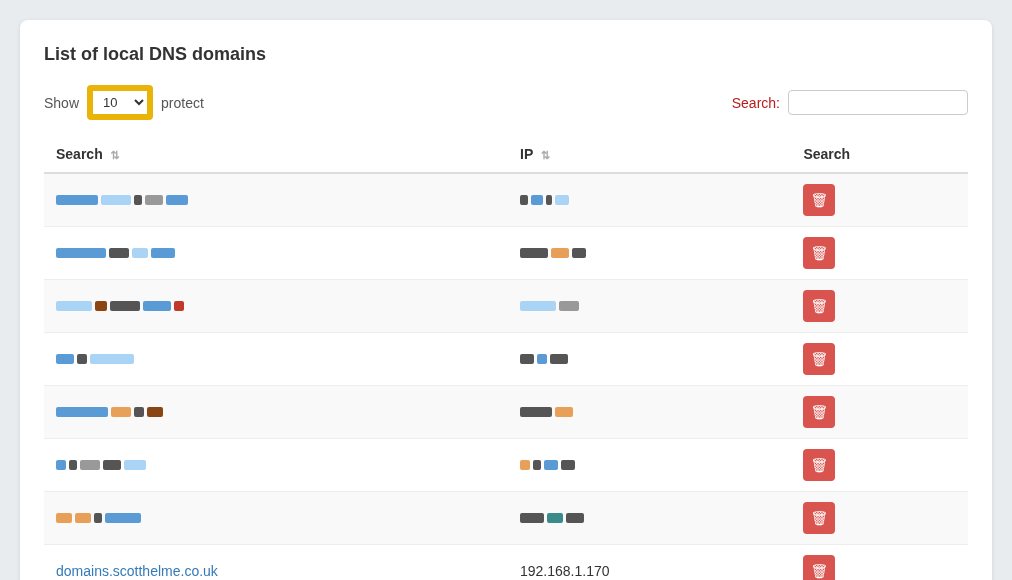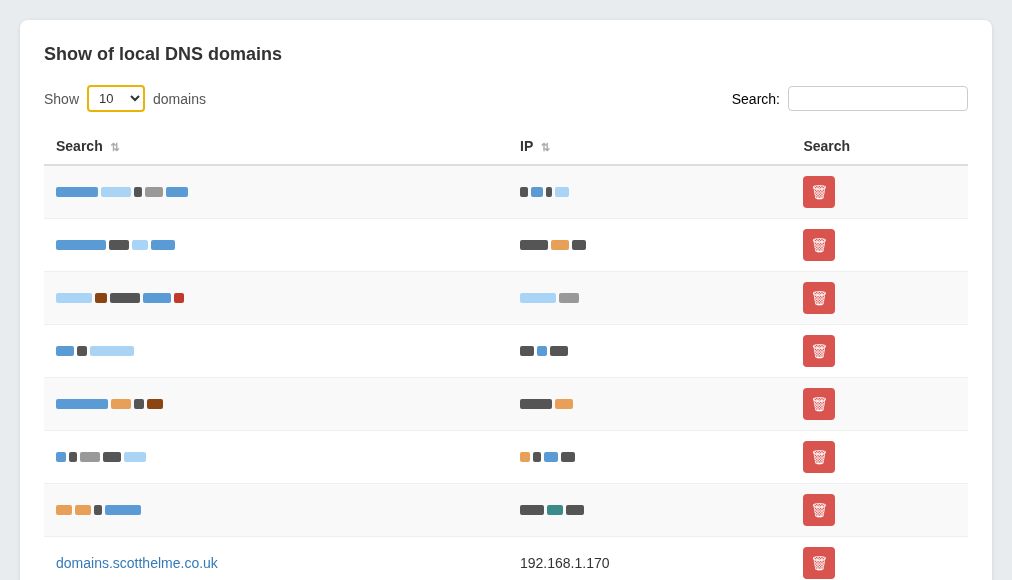--- a/index.html
+++ b/index.html
@@ -35,34 +35,34 @@
     }
     .show-entries {
       display: flex;
       align-items: center;
       gap: 8px;
     }
     .show-entries label {
       color: #555;
     }
     .show-entries select {
-      border: 2px solid #eab308;
+      border: 6px solid #eab308;
       border-radius: 4px;
       padding: 3px 6px;
       font-size: 13px;
       color: #333;
       background: #fff;
     }
     .search-box {
       display: flex;
       align-items: center;
       gap: 8px;
     }
     .search-box label {
-      color: #000000;
+      color: #b91c1c;
     }
     .search-box input {
       border: 1px solid #ccc;
       border-radius: 4px;
       padding: 4px 8px;
       font-size: 13px;
       width: 180px;
       outline: none;
     }
     table {
@@ -140,32 +140,32 @@
     .blurred-ip {
       display: flex;
       align-items: center;
       gap: 3px;
     }
   </style>
 </head>
 <body>
 
 <div class="card">
-  <h2 class="card-title">Show of local DNS domains</h2>
+  <h2 class="card-title">List of local DNS domains</h2>
 
   <div class="table-controls">
     <div class="show-entries">
       <label>Show</label>
       <select>
         <option>10</option>
         <option>25</option>
         <option>50</option>
         <option>100</option>
       </select>
-      <label>domains</label>
+      <label>protect</label>
     </div>
     <div class="search-box">
       <label>Search:</label>
       <input type="text" style="">
     </div>
   </div>
 
   <table>
     <thead>
       <tr>

